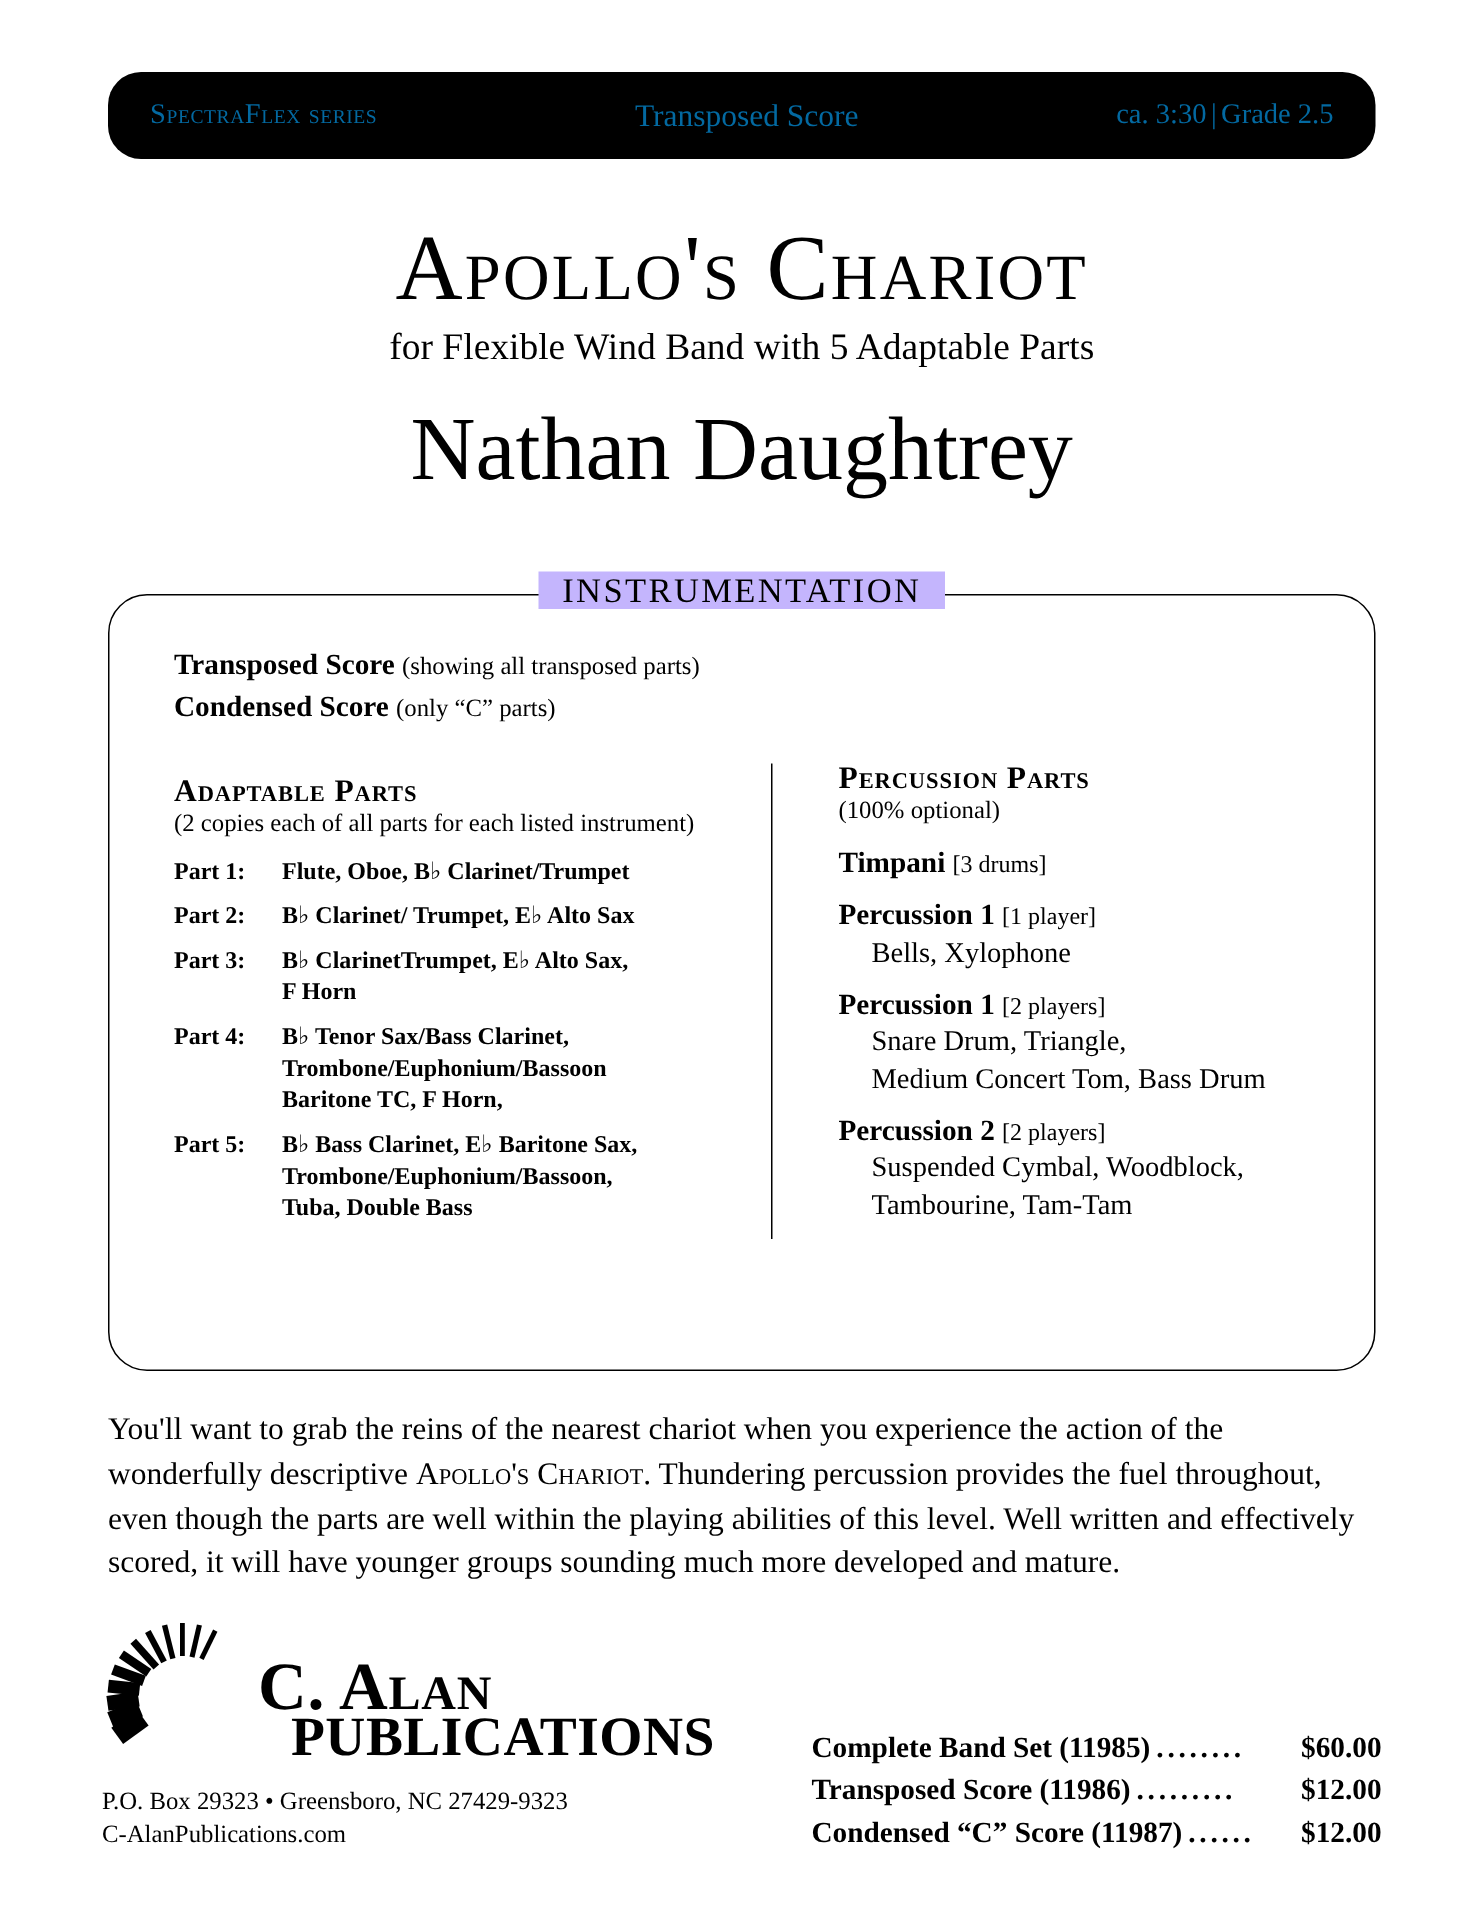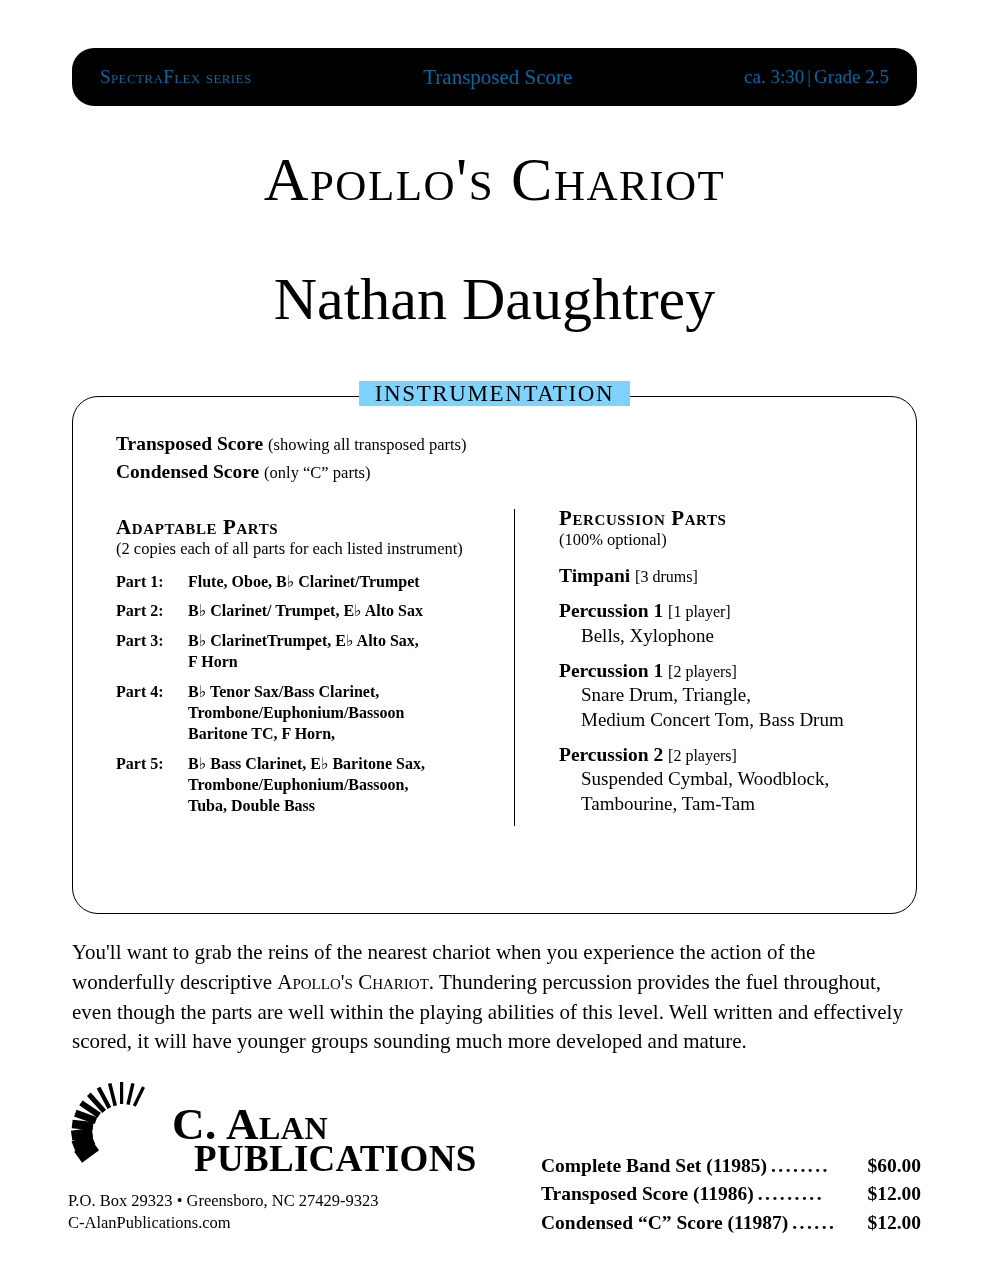--- a/index.html
+++ b/index.html
@@ -101,21 +101,21 @@
     position: absolute;
     left: 0;
     top: 382px;
     width: 989px;
     text-align: center;
     font-size: 23px;
     letter-spacing: 1.6px;
     line-height: 1;
   }
   .instr-legend span {
-    background: #7dd3fc;
+    background: #c4b5fd;
     padding: 0 16px;
   }
 
   .instr-inner {
     position: absolute;
     left: 72px;
     top: 396px;
     width: 841px;
     height: 518px;
     box-sizing: border-box;
@@ -312,20 +312,21 @@
 <div class="header-bar">
   <div class="hdr-left">SpectraFlex series</div>
   <div class="hdr-center">Transposed Score</div>
   <div class="hdr-right">
     <span>ca. 3:30</span><span class="hdr-sep">|</span><span>Grade 2.5</span>
   </div>
 </div>
 
 <div class="title-block">
   <h1 class="main-title">Apollo's Chariot</h1>
+  <div class="subtitle">for Flexible Wind Band with 5 Adaptable Parts</div>
 </div>
 <div class="composer">Nathan Daughtrey</div>
 
 <div class="instr-box"></div>
 <div class="instr-legend">
   <span>INSTRUMENTATION</span>
 </div>
 
 <div class="instr-inner">
 

